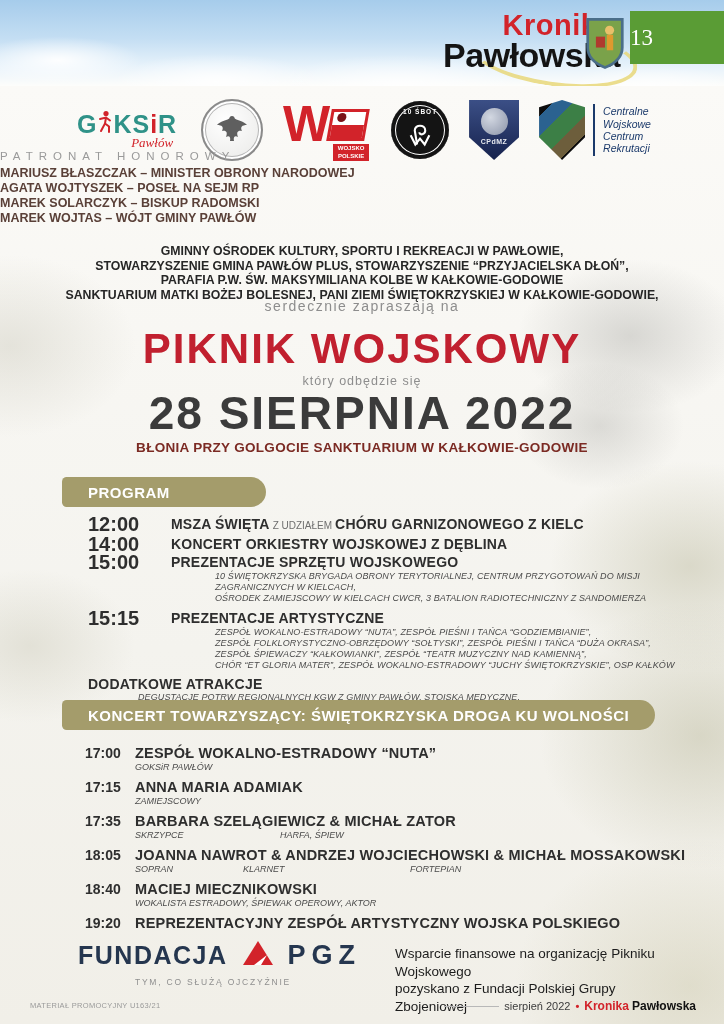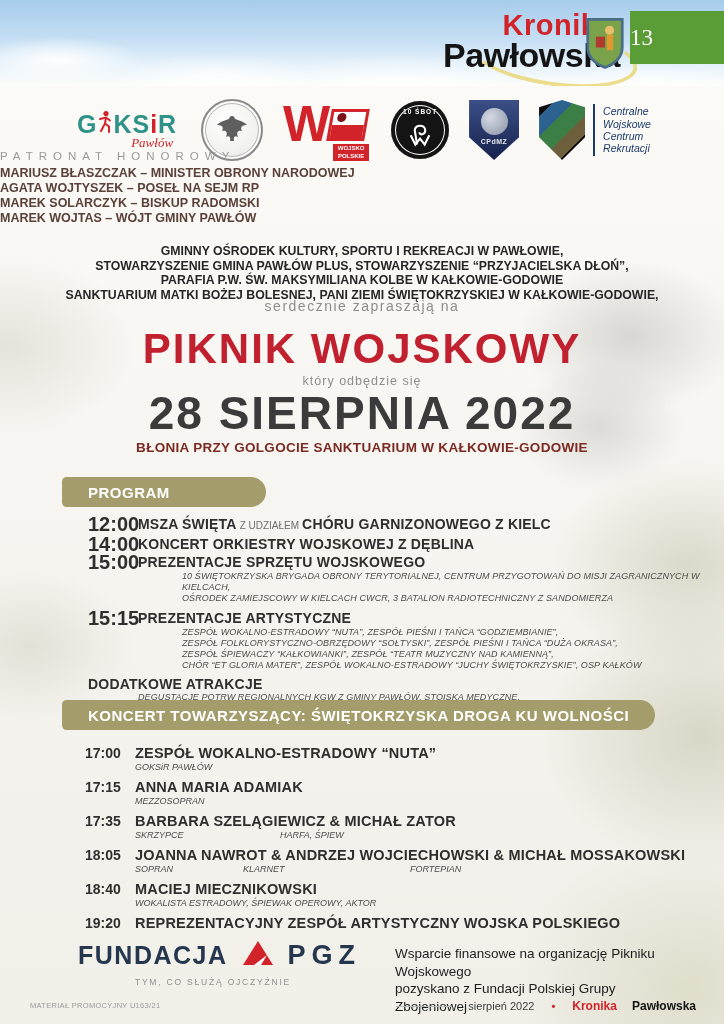--- a/index.html
+++ b/index.html
@@ -95,21 +95,21 @@
   .banner{position:absolute;left:62px;height:30px;background:#a49c6b;color:#fff;
     display:inline-flex;align-items:center;font-weight:800;font-size:15px;letter-spacing:.5px;
     padding-left:26px;border-radius:5px 16px 16px 5px;}
   .banner.program{top:391px;padding-right:96px;}
   .banner.koncert{top:614px;padding-right:26px;}
 
   
   .program-list{position:absolute;top:429px;left:88px;right:24px;}
   .prow{display:grid;grid-template-columns:50px 1fr;align-items:start;}
   .ptime{font-weight:800;font-size:20px;color:#2e2e2e;line-height:18px;}
-  .pcontent{line-height:18px;}
+  .pcontent{line-height:18px;padding-left:33px;}
   .pt{font-weight:800;font-size:14px;color:#2e2e2e;letter-spacing:.2px;}
   .pconn{font-weight:400;font-size:10px;color:#6e6e6e;margin:0 3px;}
   .pdetail{font-size:9px;font-style:italic;color:#4a4a4a;line-height:11px;letter-spacing:.1px;}
   .pdetails{margin-bottom:5px;margin-left:44px;}
   .prow.full{display:block;}
   .prow.full .pdetails{margin-left:50px;}
 
   
   .koncert-list{position:absolute;top:658px;left:85px;right:24px;}
   .crow{display:grid;grid-template-columns:50px 1fr;align-items:start;margin-bottom:5px;}
@@ -124,21 +124,21 @@
   
   .sponsor{position:absolute;top:852px;left:78px;right:36px;display:flex;align-items:flex-start;}
   .fpgz-row{display:flex;align-items:center;gap:12px;}
   .fundacja{font-size:25px;font-weight:700;color:#25364f;letter-spacing:1.5px;}
   .pgz{font-size:27px;font-weight:700;color:#25364f;letter-spacing:6px;}
   .motto{margin-top:5px;width:270px;text-align:center;font-size:8.5px;color:#8f8f8f;letter-spacing:1.8px;}
   .support{margin-left:34px;margin-top:7px;font-size:13.5px;font-weight:400;color:#1c1c1c;line-height:1.3;}
 
   
   .footer-left{position:absolute;left:30px;bottom:14px;font-size:7.5px;color:#9a9a9a;letter-spacing:.3px;}
-  .footer-right{position:absolute;right:28px;bottom:11px;display:flex;align-items:baseline;gap:17px;font-size:11px;}
+  .footer-right{position:absolute;right:28px;bottom:11px;display:flex;align-items:baseline;gap:5px;font-size:11px;}
   .footer-line{width:55px;height:1px;background:#b8b8b8;align-self:center;}
   .fr-date{color:#3c3c3c;}
   .fr-bullet{color:#d2232a;font-weight:bold;}
   .fr-red{color:#d2232a;font-weight:800;font-size:12px;}
   .fr-black{color:#111;font-weight:800;font-size:12px;margin-left:-2px;}
 </style>
 </head>
 <body>
 
 <div class="page">
@@ -295,21 +295,21 @@
         <span class="ctime">17:00</span>
         <div>
           <div class="cname">ZESPÓŁ WOKALNO-ESTRADOWY “NUTA”</div>
           <div class="csub"><span>GOKSiR PAWŁÓW</span></div>
         </div>
       </div>
       <div class="crow">
         <span class="ctime">17:15</span>
         <div>
           <div class="cname">ANNA MARIA ADAMIAK</div>
-          <div class="csub"><span>MEZZOSOPRAN</span></div>
+          <div class="csub"><span>ZAMIEJSCOWY</span></div>
         </div>
       </div>
       <div class="crow">
         <span class="ctime">17:35</span>
         <div>
           <div class="cname">BARBARA SZELĄGIEWICZ &amp; MICHAŁ ZATOR</div>
           <div class="csub">
             <span class="cw145">SKRZYPCE</span><span>HARFA, ŚPIEW</span>
           </div>
         </div>

